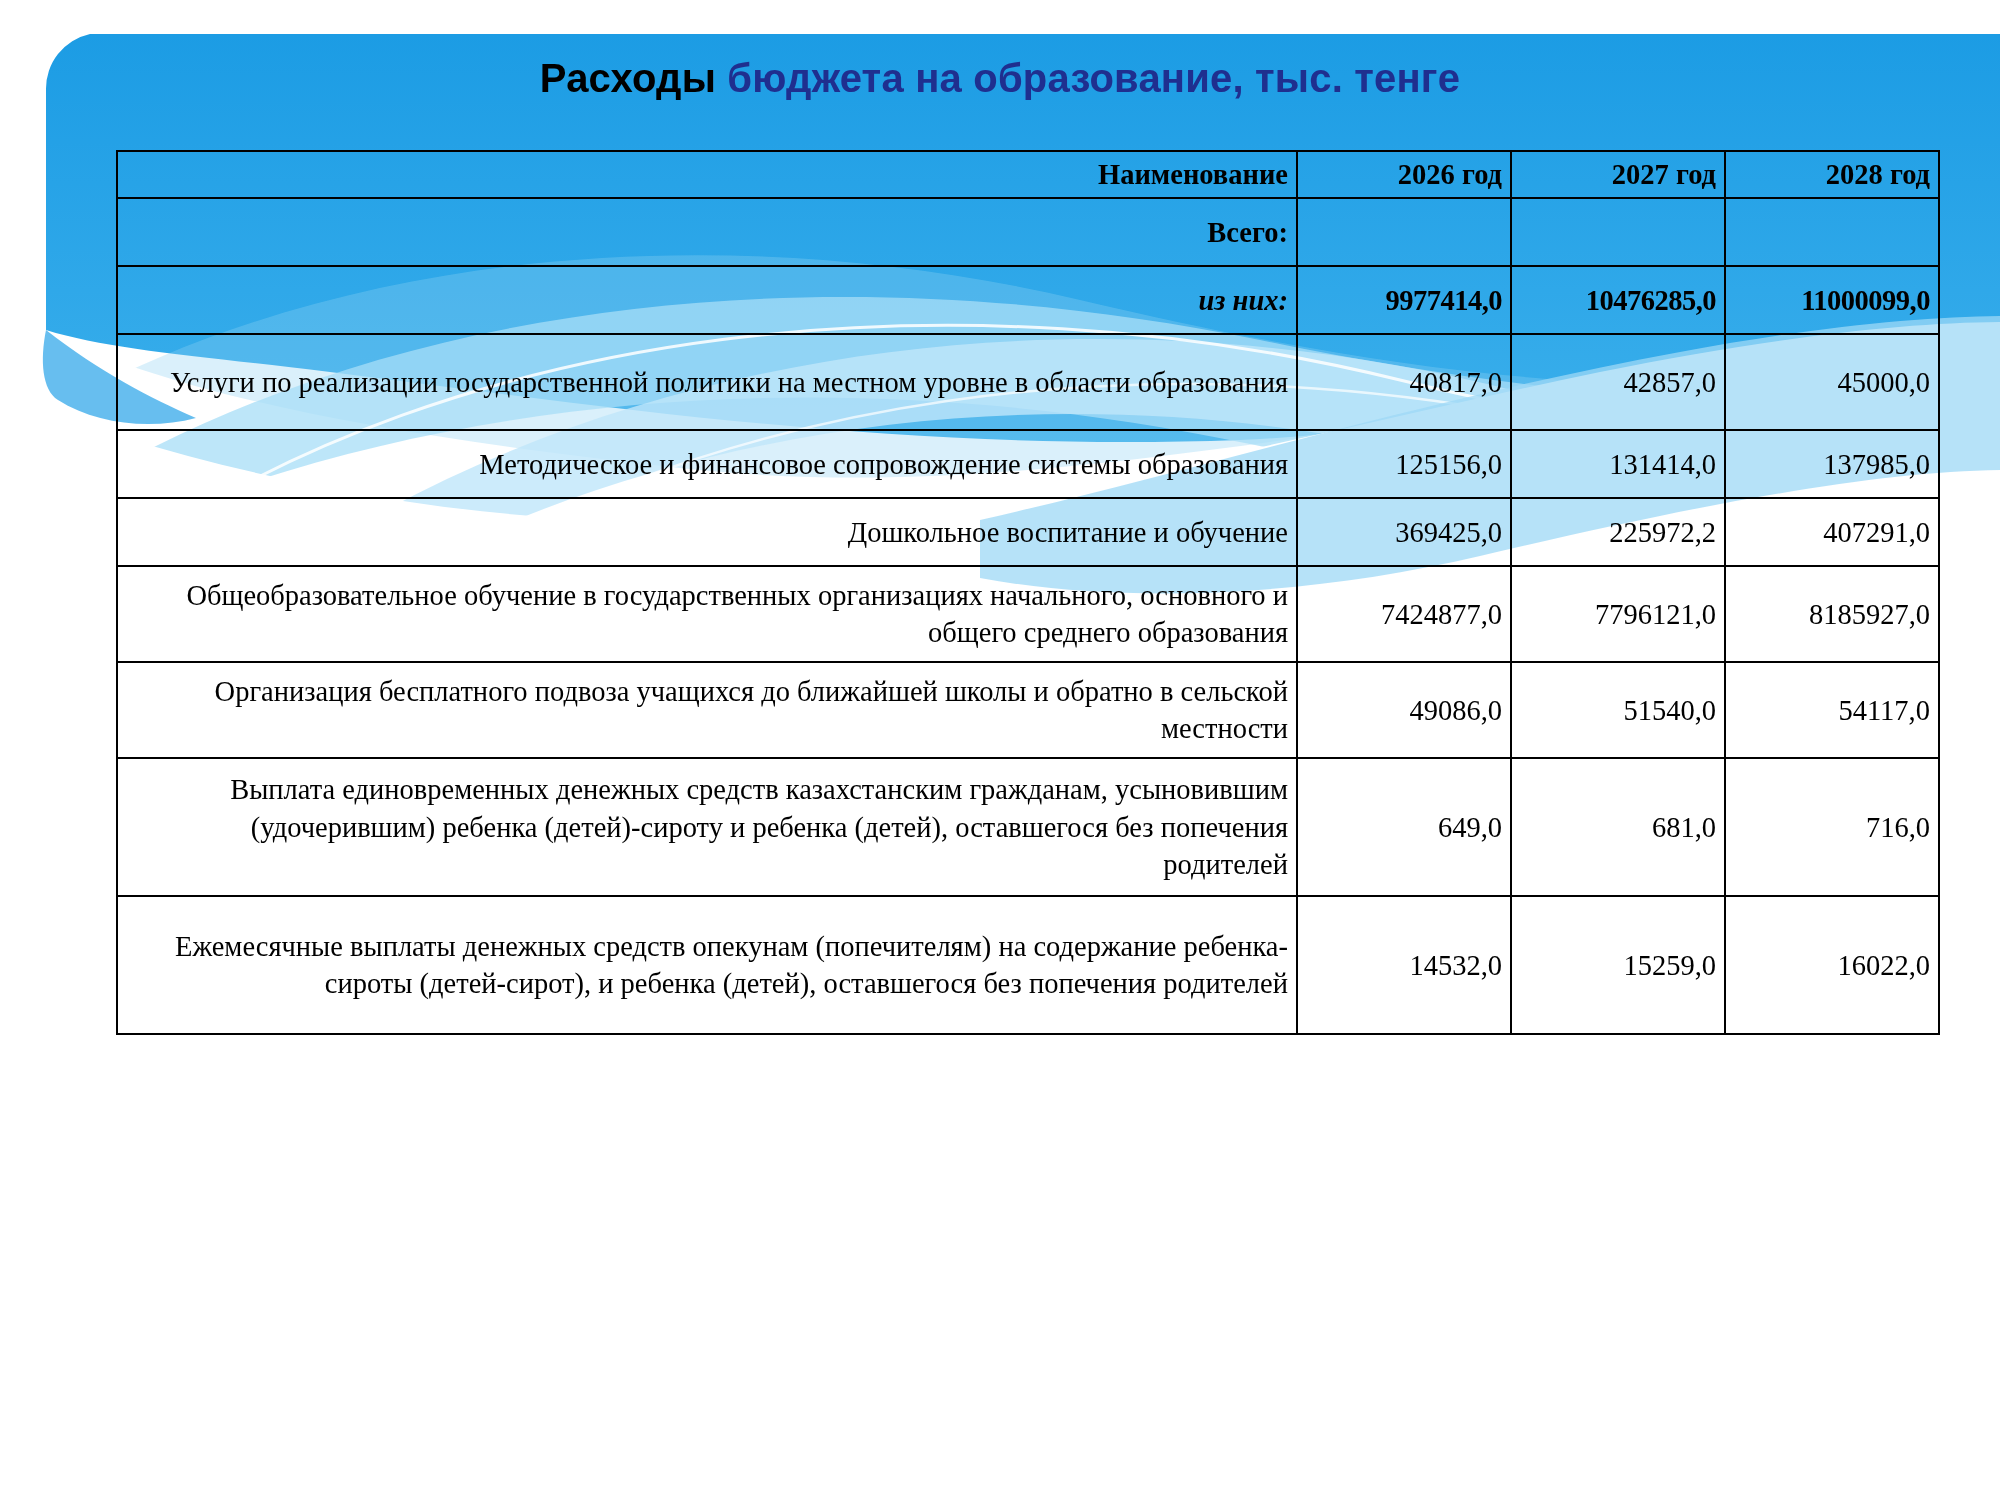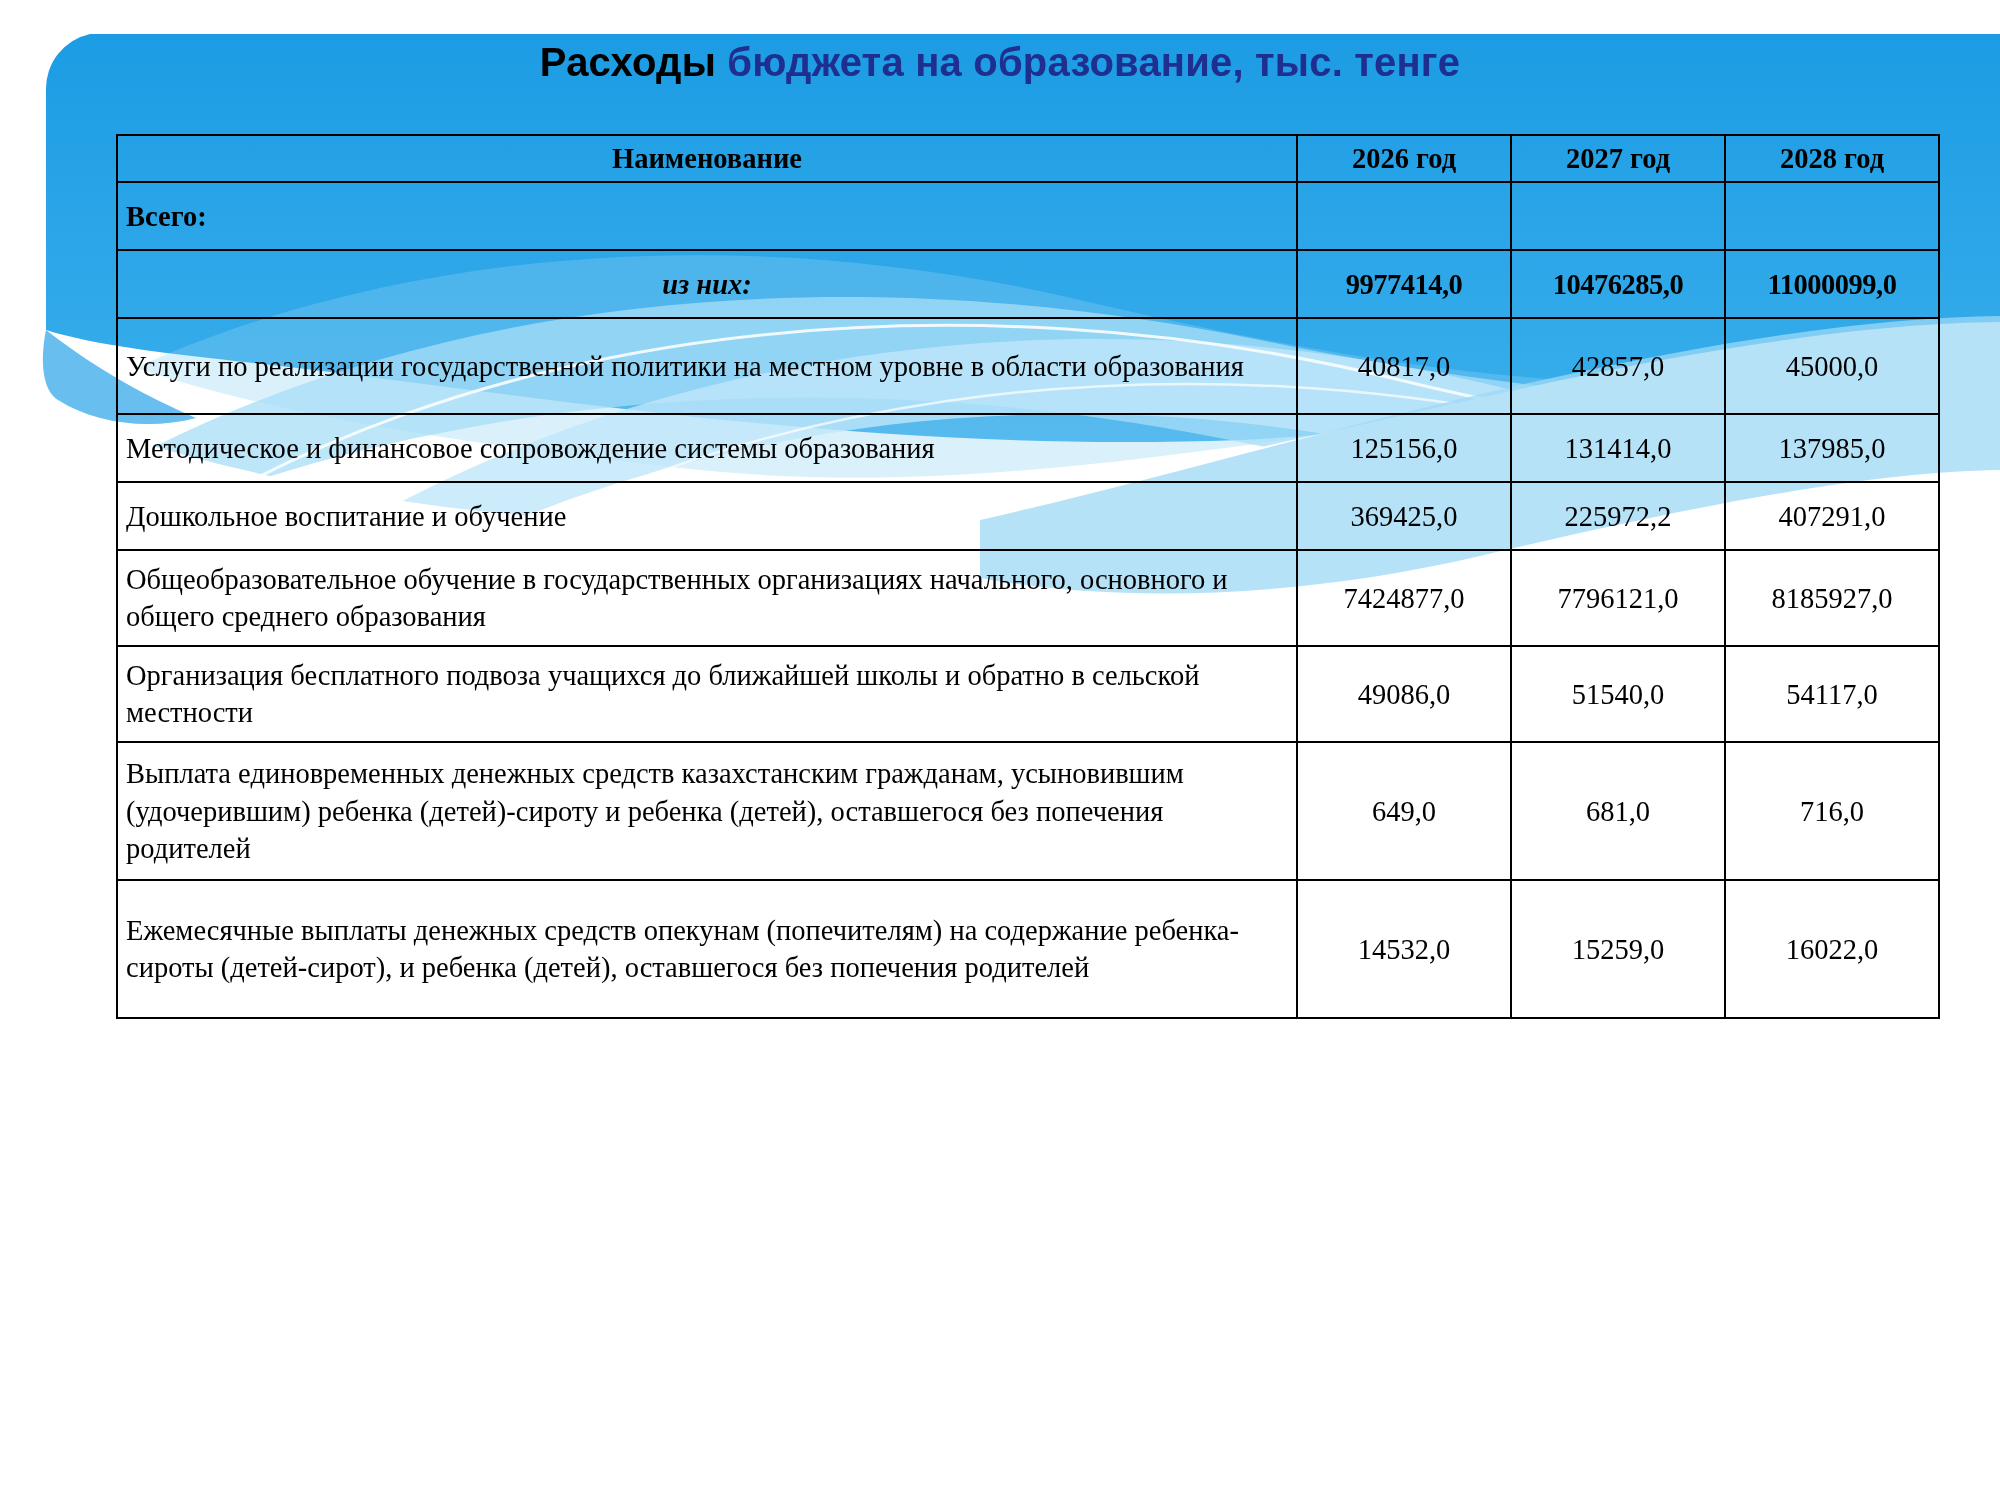--- a/index.html
+++ b/index.html
@@ -20,21 +20,21 @@
     position: absolute;
     left: 0; top: 0;
     width: 2000px; height: 1500px;
     z-index: 0;
     pointer-events: none;
   }
 
   
   #content {
     position: absolute;
-    left: 0; top: 0;
+    left: 0; top: 16px;
     width: 2000px; height: 1420px;
     z-index: 3;
   }
 
   
   #slide-title {
     position: absolute;
     left: 0;
     top: 40px;
     width: 2000px;
@@ -58,20 +58,21 @@
     table-layout: fixed;
   }
   #budget-table td, #budget-table th {
     border: 2px solid #000000;
     padding: 4px 8px;
     font-size: 28.5px;
     line-height: 1.30;
     color: #000000;
     vertical-align: middle;
     background: transparent;
+    text-align: right;
   }
   
   col.c-name { width: 1180px; }
   col.c-year { width: 214px; }
 
   
   tr.head-row th {
     text-align: center;
     font-weight: bold;
     font-size: 30px;

